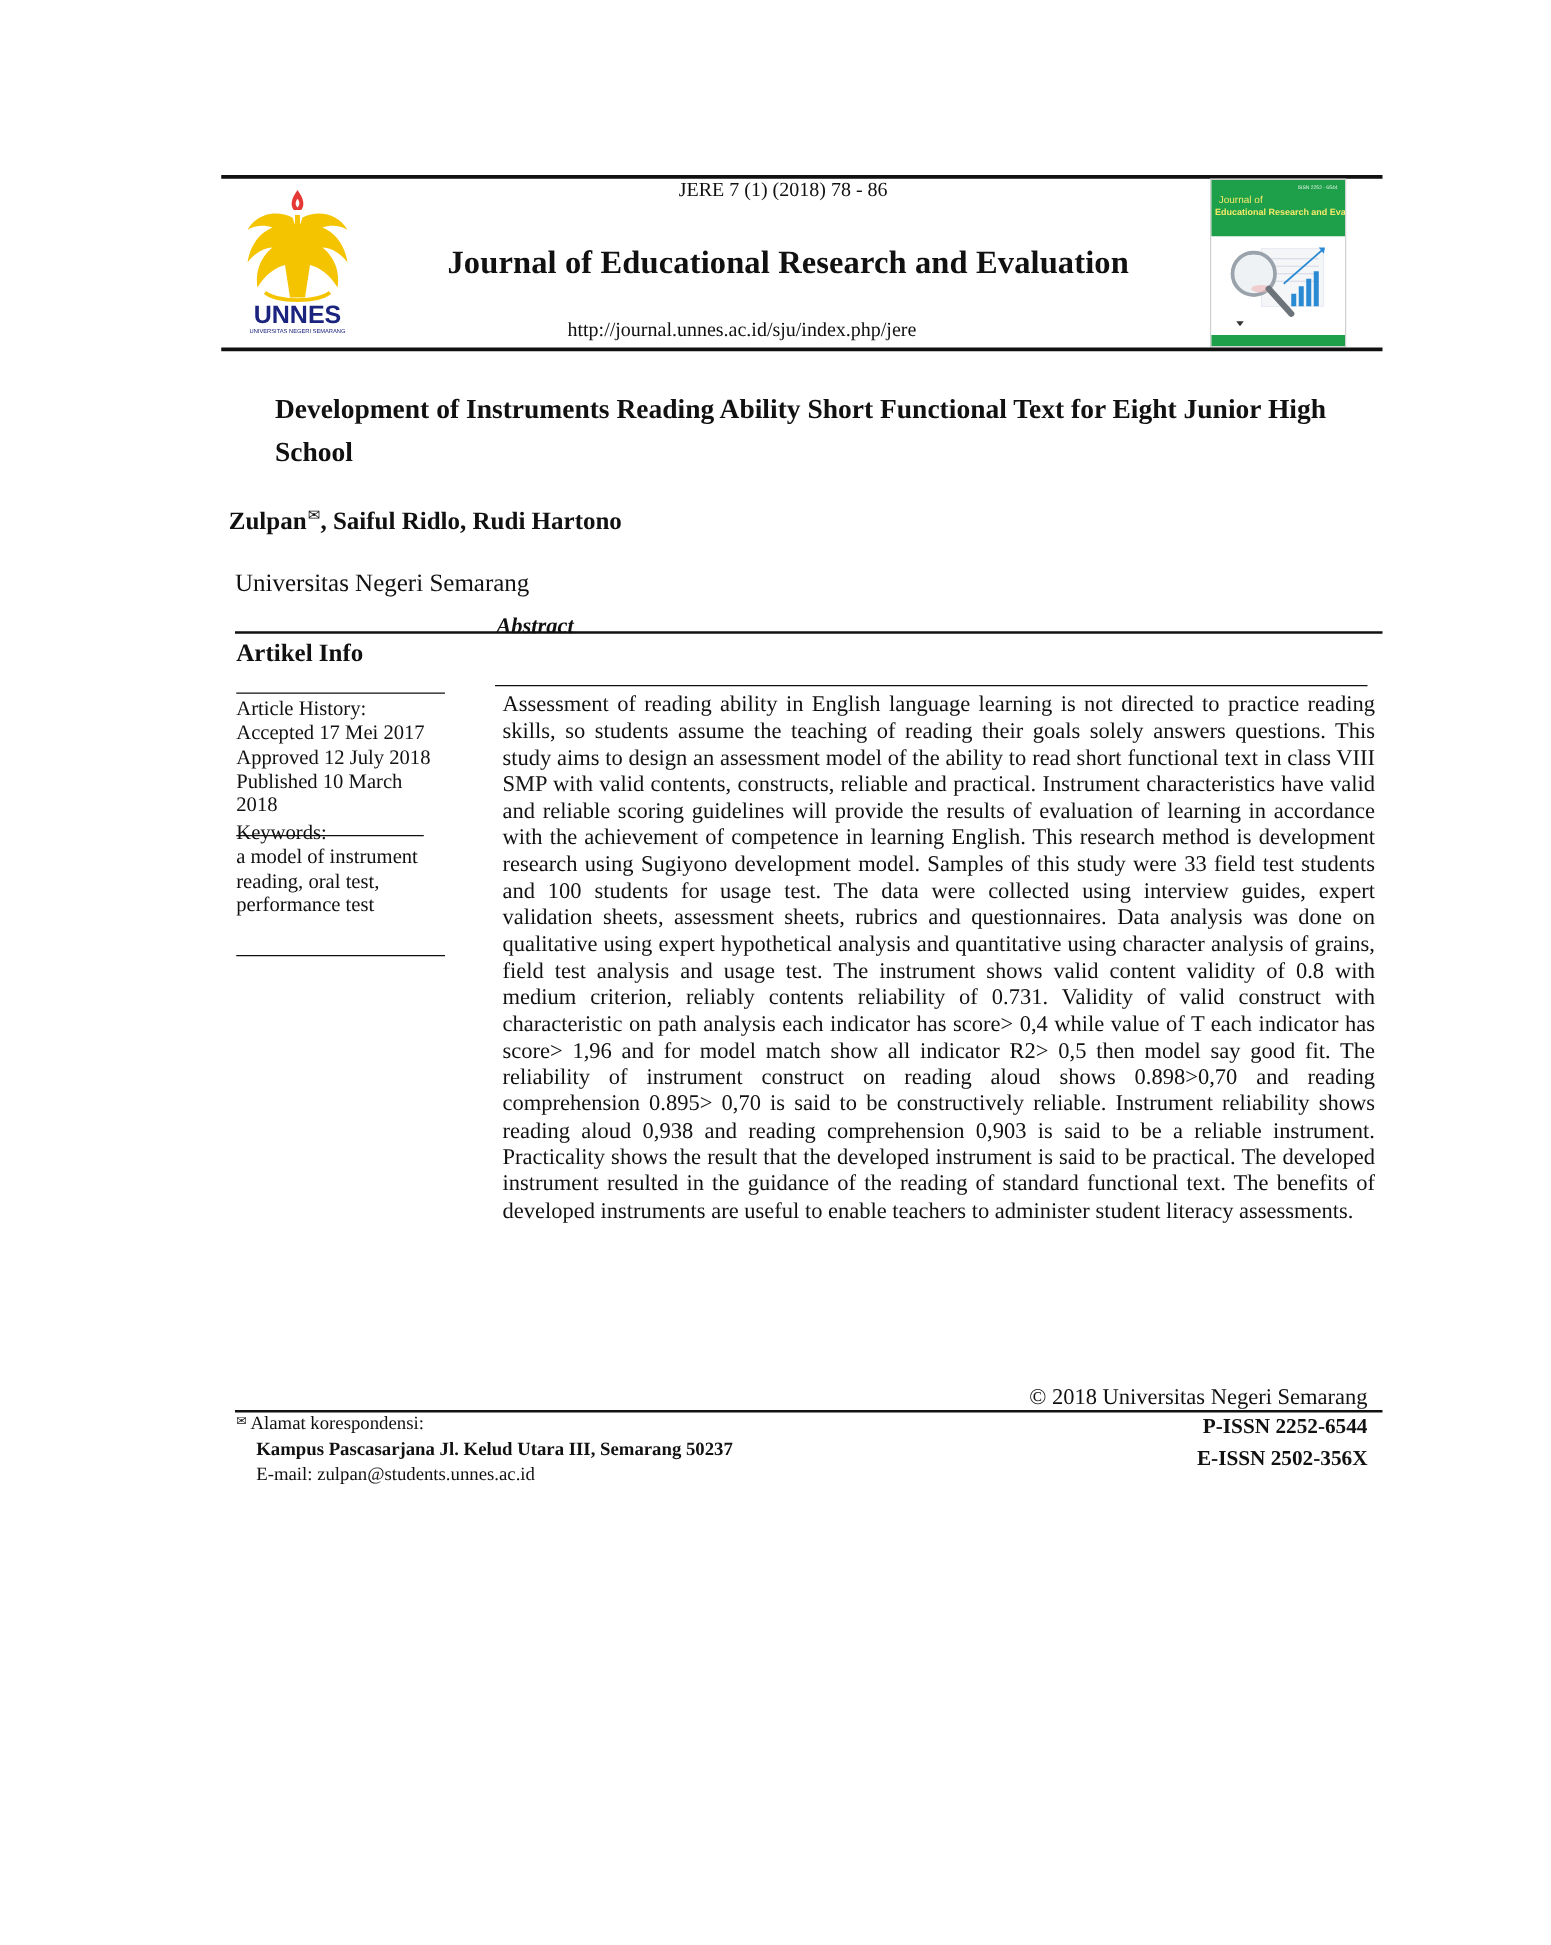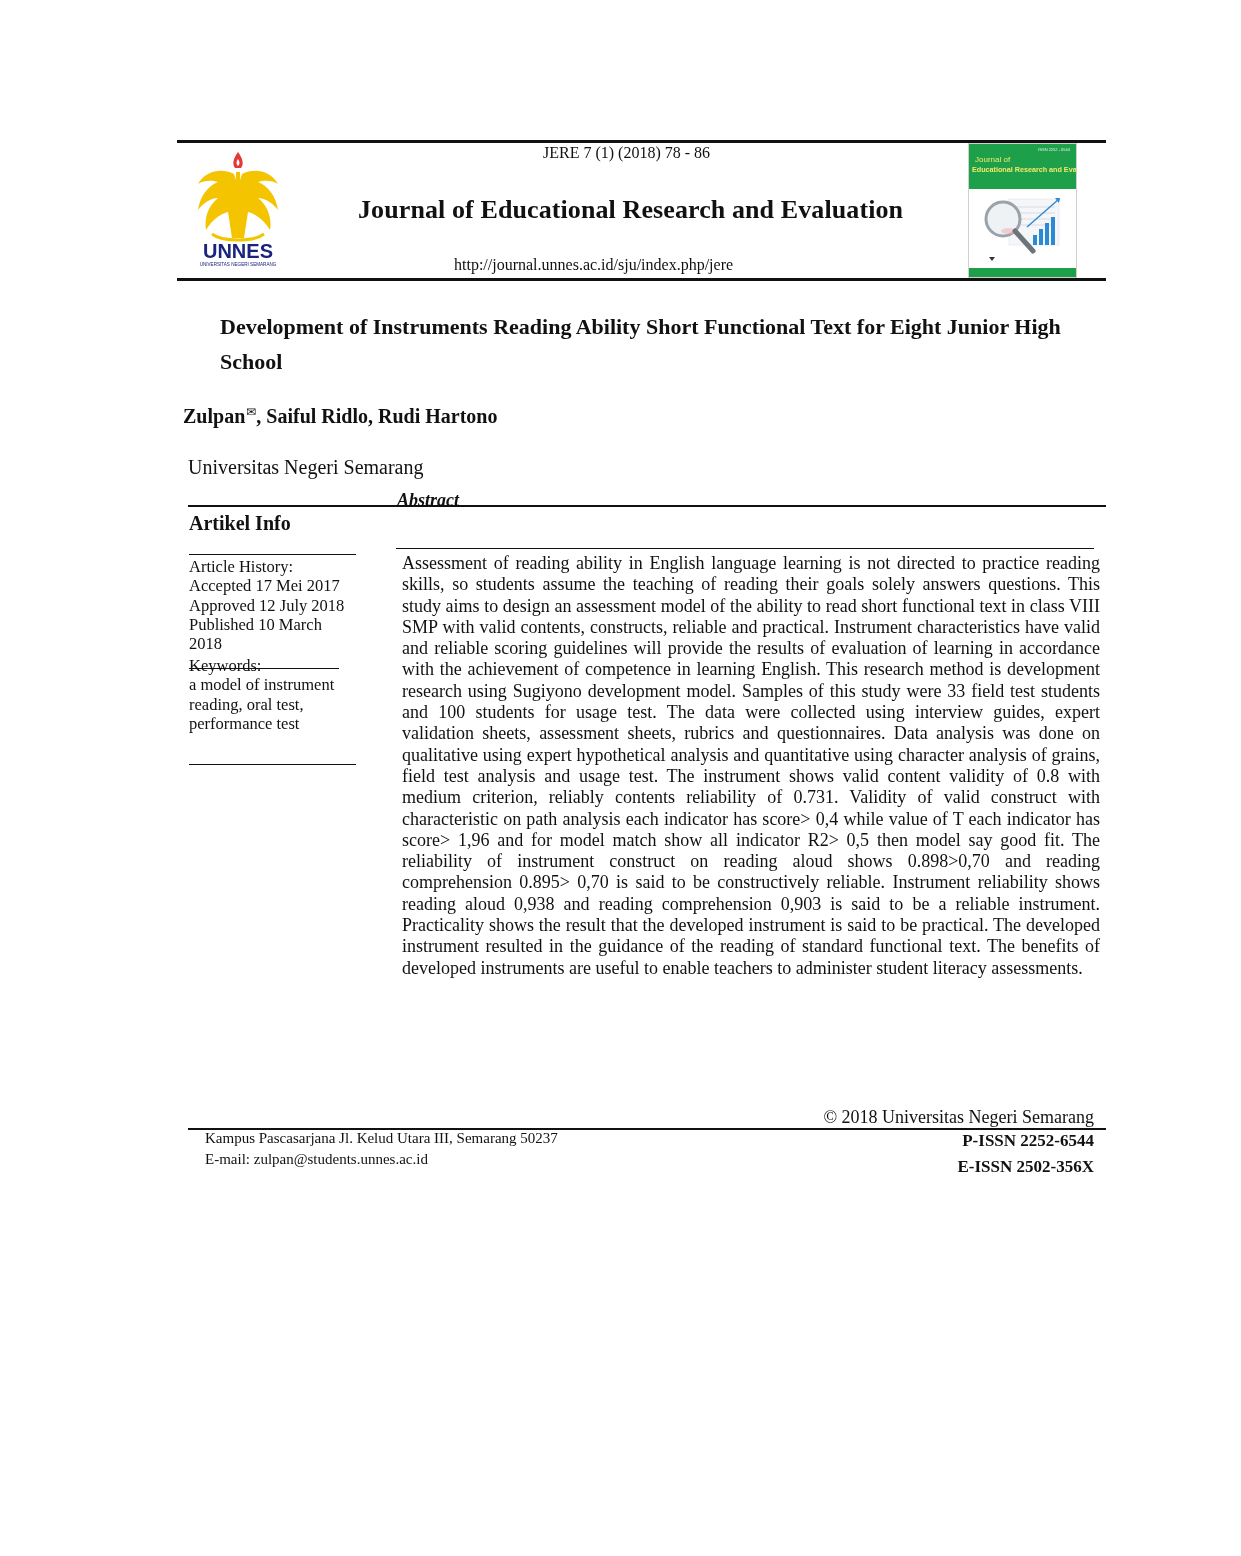--- a/index.html
+++ b/index.html
@@ -137,15 +137,16 @@
 <div class="thin-rule" style="left:396px; top:548px; width:698px;"></div>
 <div class="abs abstract-body">Assessment of reading ability in English language learning is not directed to practice reading skills, so students assume the teaching of reading their goals solely answers questions. This study aims to design an assessment model of the ability to read short functional text in class VIII SMP with valid contents, constructs, reliable and practical. Instrument characteristics have valid and reliable scoring guidelines will provide the results of evaluation of learning in accordance with the achievement of competence in learning English. This research method is development research using Sugiyono development model. Samples of this study were 33 field test students and 100 students for usage test. The data were collected using interview guides, expert validation sheets, assessment sheets, rubrics and questionnaires. Data analysis was done on qualitative using expert hypothetical analysis and quantitative using character analysis of grains, field test analysis and usage test. The instrument shows valid content validity of 0.8 with medium criterion, reliably contents reliability of 0.731. Validity of valid construct with characteristic on path analysis each indicator has score&gt; 0,4 while value of T each indicator has score&gt; 1,96 and for model match show all indicator R2&gt; 0,5 then model say good fit. The reliability of instrument construct on reading aloud shows 0.898&gt;0,70 and reading comprehension 0.895&gt; 0,70 is said to be constructively reliable. Instrument reliability shows reading aloud 0,938 and reading comprehension 0,903 is said to be a reliable instrument. Practicality shows the result that the developed instrument is said to be practical. The developed instrument resulted in the guidance of the reading of standard functional text. The benefits of developed instruments are useful to enable teachers to administer student literacy assessments.</div>
 
 <div class="abs copyright">© 2018 Universitas Negeri Semarang</div>
 <div class="rule-thick" style="left:188px; top:1128px; width:918px; height:2px;"></div>
 
 <div class="abs issn" style="top:1131px;">P-ISSN 2252-6544</div>
 <div class="abs issn" style="top:1157px;">E-ISSN 2502-356X</div>
 
 <div class="abs corr" style="top:1128px;">
-  <div style="padding-left:16px;">Kampus Pascasarjana Jl. Kelud Utara III, Semarang 50237</div>
+  <div><span class="mail">✉</span><span>Alamat korespondensi:</span></div>
+  <div style="padding-left:16px;font-weight:bold;">Kampus Pascasarjana Jl. Kelud Utara III, Semarang 50237</div>
   <div style="padding-left:16px;">E-mail: zulpan@students.unnes.ac.id</div>
 </div>
 
 </body></html>

